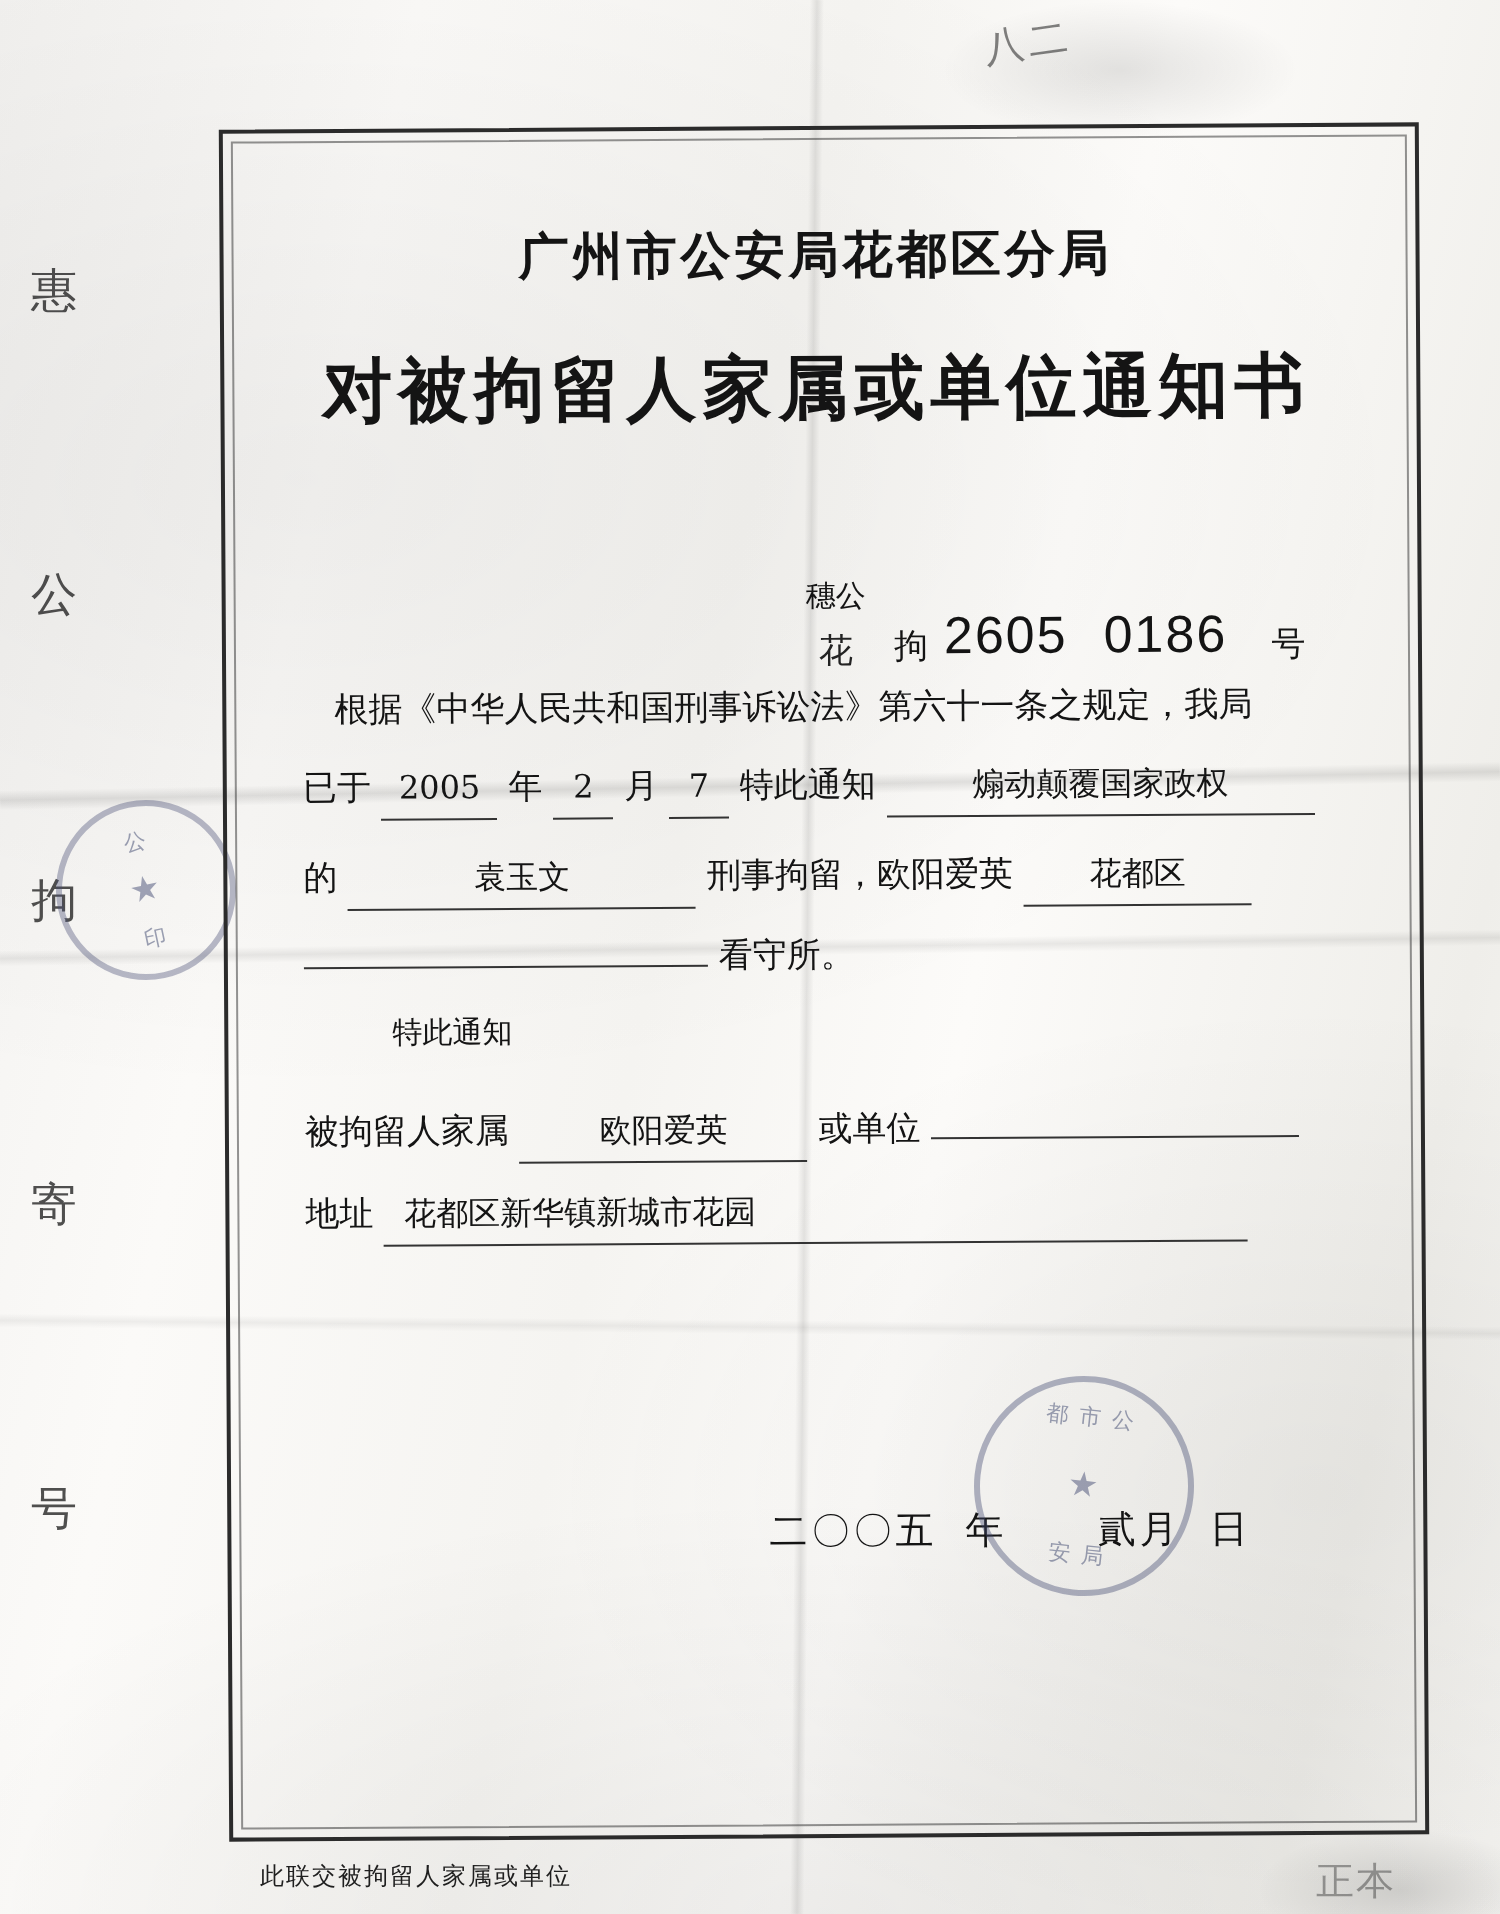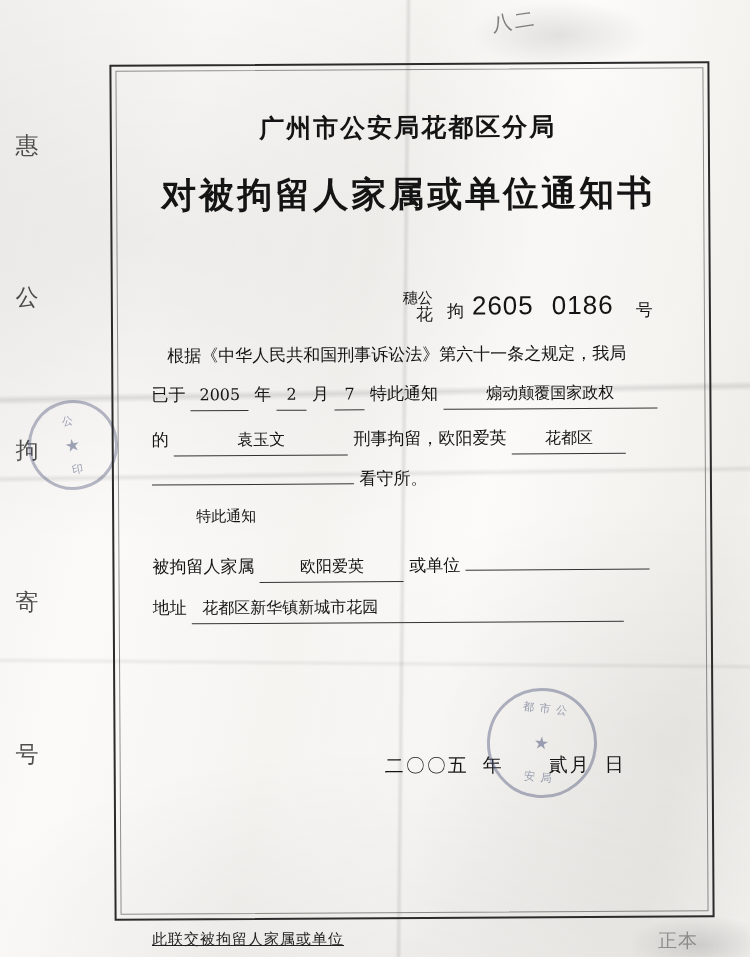--- a/index.html
+++ b/index.html
@@ -126,21 +126,22 @@
     align-items: flex-end;
     font-size: 17px;
     gap: 4px;
   }
   #docnum-row .lbl { font-size: 17px; }
   .stack {
     display: inline-flex;
     flex-direction: column;
     line-height: 1.0;
     font-size: 15px;
-    text-align: right;
+    text-align: center;
+    gap: 12px;
   }
   .handwrite {
     font-family: "DejaVu Serif", serif;
     color: #232323;
   }
   .num {
     font-family: Liberation Sans, sans-serif;
     font-size: 26px;
     letter-spacing: 1px;
     position: relative;
@@ -182,26 +183,25 @@
     left: 268px;
     font-size: 19px;
     letter-spacing: 2px;
     font-family: "DejaVu Serif", serif;
   }
   #date-row .dpart { margin: 0 3px; }
 
   
   #footer-note {
     position: absolute;
-    left: 152px;
+    left: 130px;
     top: 930px;
-    font-size: 15px;
+    font-size: 12px;
     color: #1f1f1f;
     letter-spacing: 1px;
-    text-decoration: underline;
   }
 
   
   .stamp {
     position: absolute;
     border-radius: 50%;
     border: 3px solid rgba(60,70,110,0.40);
     color: rgba(60,70,110,0.50);
     display: flex;
     align-items: center;

